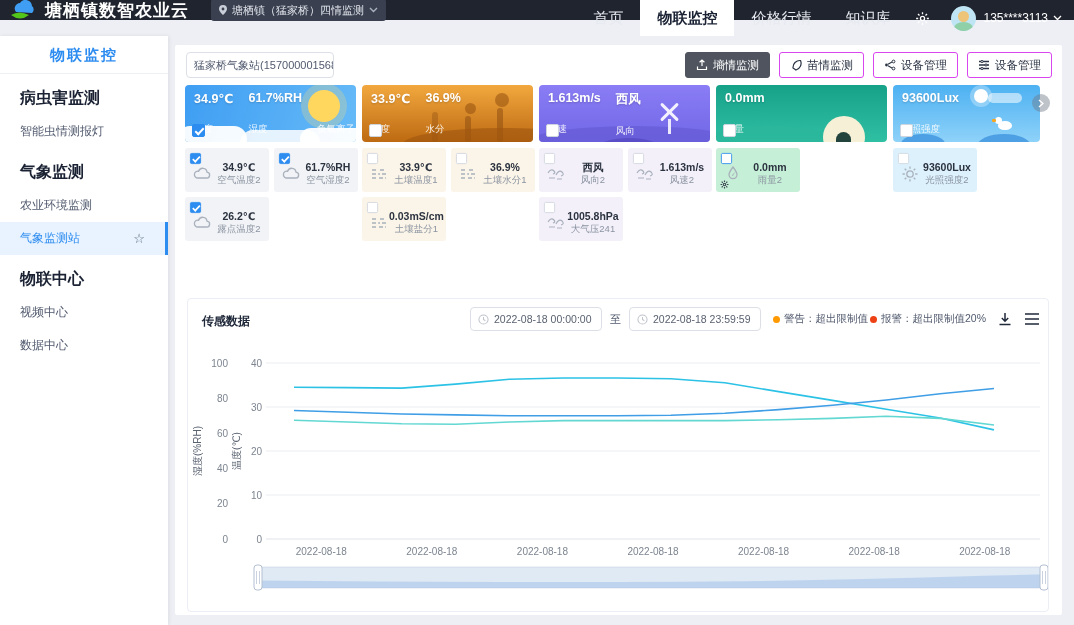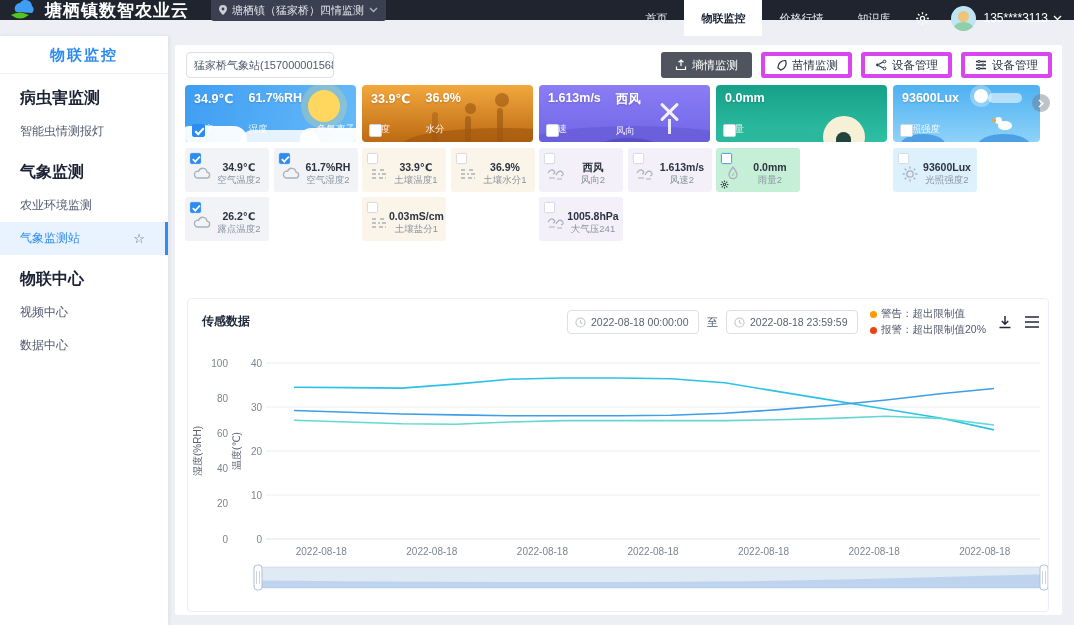--- a/index.html
+++ b/index.html
@@ -6,21 +6,21 @@
   html,body{width:1074px;height:625px;overflow:hidden;}
   body{font-family:"Liberation Sans","DejaVu Sans",sans-serif;background:#edeff4;position:relative;}
   .screen{position:absolute;inset:0;width:1074px;height:625px;background:#edeff4;}
 
   
   .hdr{position:absolute;left:0;top:0;width:1074px;height:20px;background:#20242e;display:flex;align-items:center;}
   .logo{display:flex;align-items:center;gap:8px;padding-left:10px;}
   .logo-title{color:#fff;font-size:17px;font-weight:700;letter-spacing:1px;white-space:nowrap;}
   .loc{margin-left:22px;height:22px;background:#3a4050;border-radius:3px;display:flex;align-items:center;gap:5px;padding:0 8px;color:#dfe3ea;font-size:11px;cursor:pointer;white-space:nowrap;}
   .hnav{position:absolute;right:0;top:0;height:36px;display:flex;align-items:center;}
-  .hnav-item{height:36px;display:flex;align-items:center;padding:0 17px;color:#e6e9ef;font-size:11px;cursor:pointer;white-space:nowrap;}
+  .hnav-item{height:36px;display:flex;align-items:center;padding:0 17px;color:#e6e9ef;font-size:15px;cursor:pointer;white-space:nowrap;}
   .hnav-item.active{background:#fff;color:#1a2233;font-weight:700;}
   .hgear{width:30px;display:flex;justify-content:center;cursor:pointer;}
   .avatar{width:25px;height:25px;border-radius:50%;background:#bfe4f4;position:relative;overflow:hidden;margin:0 7px 0 14px;flex:none;}
   .avatar::before{content:"";position:absolute;left:7px;top:5px;width:11px;height:11px;border-radius:50%;background:#eec479;}
   .avatar::after{content:"";position:absolute;left:3px;top:16px;width:19px;height:12px;border-radius:50%;background:#8fd0a8;}
   .phone{color:#fff;font-size:12px;display:flex;align-items:center;gap:5px;margin-right:12px;cursor:pointer;}
 
   
   .sb{position:absolute;left:0;top:36px;width:168px;height:589px;background:#fff;box-shadow:1px 0 4px rgba(0,21,41,.08);z-index:2;}
   .sb-title{height:38px;line-height:38px;text-align:center;color:#2d8cf0;font-size:15px;font-weight:700;border-bottom:1px solid #f0f1f4;letter-spacing:2px;}
@@ -28,21 +28,21 @@
   .sb-item{padding:8px 20px;font-size:12px;color:#515a6e;cursor:pointer;position:relative;display:flex;align-items:center;justify-content:space-between;}
   .sb-item.active{background:#e8f3ff;color:#2d8cf0;border-right:3px solid #2d8cf0;}
   .star{font-size:13px;color:#5c6b7a;line-height:1;}
 
   
   .panel{position:absolute;left:175px;top:45px;width:887px;height:570px;background:#fff;border-radius:2px;}
 
   
   .sel{position:absolute;left:186px;top:52px;width:148px;height:26px;border:1px solid #dcdfe6;border-radius:4px;display:flex;align-items:center;justify-content:space-between;padding:0 7px;font-size:11px;color:#515a6e;cursor:pointer;background:#fff;white-space:nowrap;overflow:hidden;}
   .tb-btns{position:absolute;right:22px;top:52px;display:flex;gap:9px;}
-  .tb-btn{height:26px;display:flex;align-items:center;gap:5px;padding:0 10px;font-size:11.5px;color:#2b3445;background:#fff;border:4px solid #d946ef;border-radius:3px;cursor:pointer;white-space:nowrap;}
+  .tb-btn{height:26px;display:flex;align-items:center;gap:5px;padding:0 10px;font-size:11.5px;color:#2b3445;background:#fff;border:1px solid #d946ef;border-radius:3px;cursor:pointer;white-space:nowrap;}
   .tb-btn.active{background:#4f545e;color:#fff;border-color:#4f545e;}
 
   
   .card{position:absolute;top:85px;height:57px;width:171px;border-radius:4px;overflow:hidden;color:#fff;}
   .metrics{position:absolute;left:9px;top:6px;display:flex;gap:15px;z-index:3;}
   .mv{font-size:12.5px;font-weight:700;min-height:15px;text-shadow:0 1px 2px rgba(0,0,0,.18);white-space:nowrap;}
   .ml{font-size:9.5px;color:rgba(255,255,255,.88);margin-top:17px;white-space:nowrap;}
   .cb{position:absolute;width:13px;height:13px;border:1px solid #cfd5de;border-radius:2px;background:#fff;cursor:pointer;z-index:4;}
   .cb.checked{background:#2d8cf0;border-color:#2d8cf0;}
   .cb.checked::after{content:"";position:absolute;left:4px;top:1px;width:3px;height:7px;border:solid #fff;border-width:0 2px 2px 0;transform:rotate(43deg);}
@@ -82,21 +82,21 @@
   .g4{background:#c5efd6;}
   .g5{background:#ddf1fc;}
   .tile-gear{position:absolute;left:4px;bottom:3px;color:#3a4450;cursor:pointer;line-height:0;}
 
   
   .chart-card{position:absolute;left:187px;top:298px;width:862px;height:314px;border:1px solid #ebeef5;border-radius:4px;background:#fff;}
   .chart-title{position:absolute;left:14px;top:14px;font-size:12px;font-weight:700;color:#20293a;}
   .chart-hdr-right{position:absolute;right:8px;top:8px;display:flex;align-items:center;gap:8px;padding-left:48px;}
   .dt{width:132px;height:24px;border:1px solid #dcdfe6;border-radius:4px;display:flex;align-items:center;gap:5px;padding:0 7px;font-size:10.5px;color:#5a6270;cursor:pointer;background:#fff;white-space:nowrap;}
   .zhi{font-size:11px;color:#515a6e;}
-  .legend{display:flex;flex-direction:column;gap:2px;margin-left:4px;}
+  .legend{display:flex;flex-direction:row;gap:2px;margin-left:4px;}
   .lg-row{display:flex;align-items:center;gap:4px;font-size:10.5px;color:#515a6e;white-space:nowrap;}
   .dot{width:7px;height:7px;border-radius:50%;flex:none;}
   .hico{color:#20293a;cursor:pointer;line-height:0;margin-left:3px;}
   .chart-svg{position:absolute;left:0;top:44px;}
   .tick{font-size:10px;fill:#7d8590;font-family:"Liberation Sans","DejaVu Sans",sans-serif;}
   .axname{font-size:10px;fill:#5a6270;font-family:"Liberation Sans","DejaVu Sans",sans-serif;}
   .datazoom{position:absolute;left:70px;top:266px;width:790px;height:26px;cursor:ew-resize;}
 </style>
 </head>
 <body>

